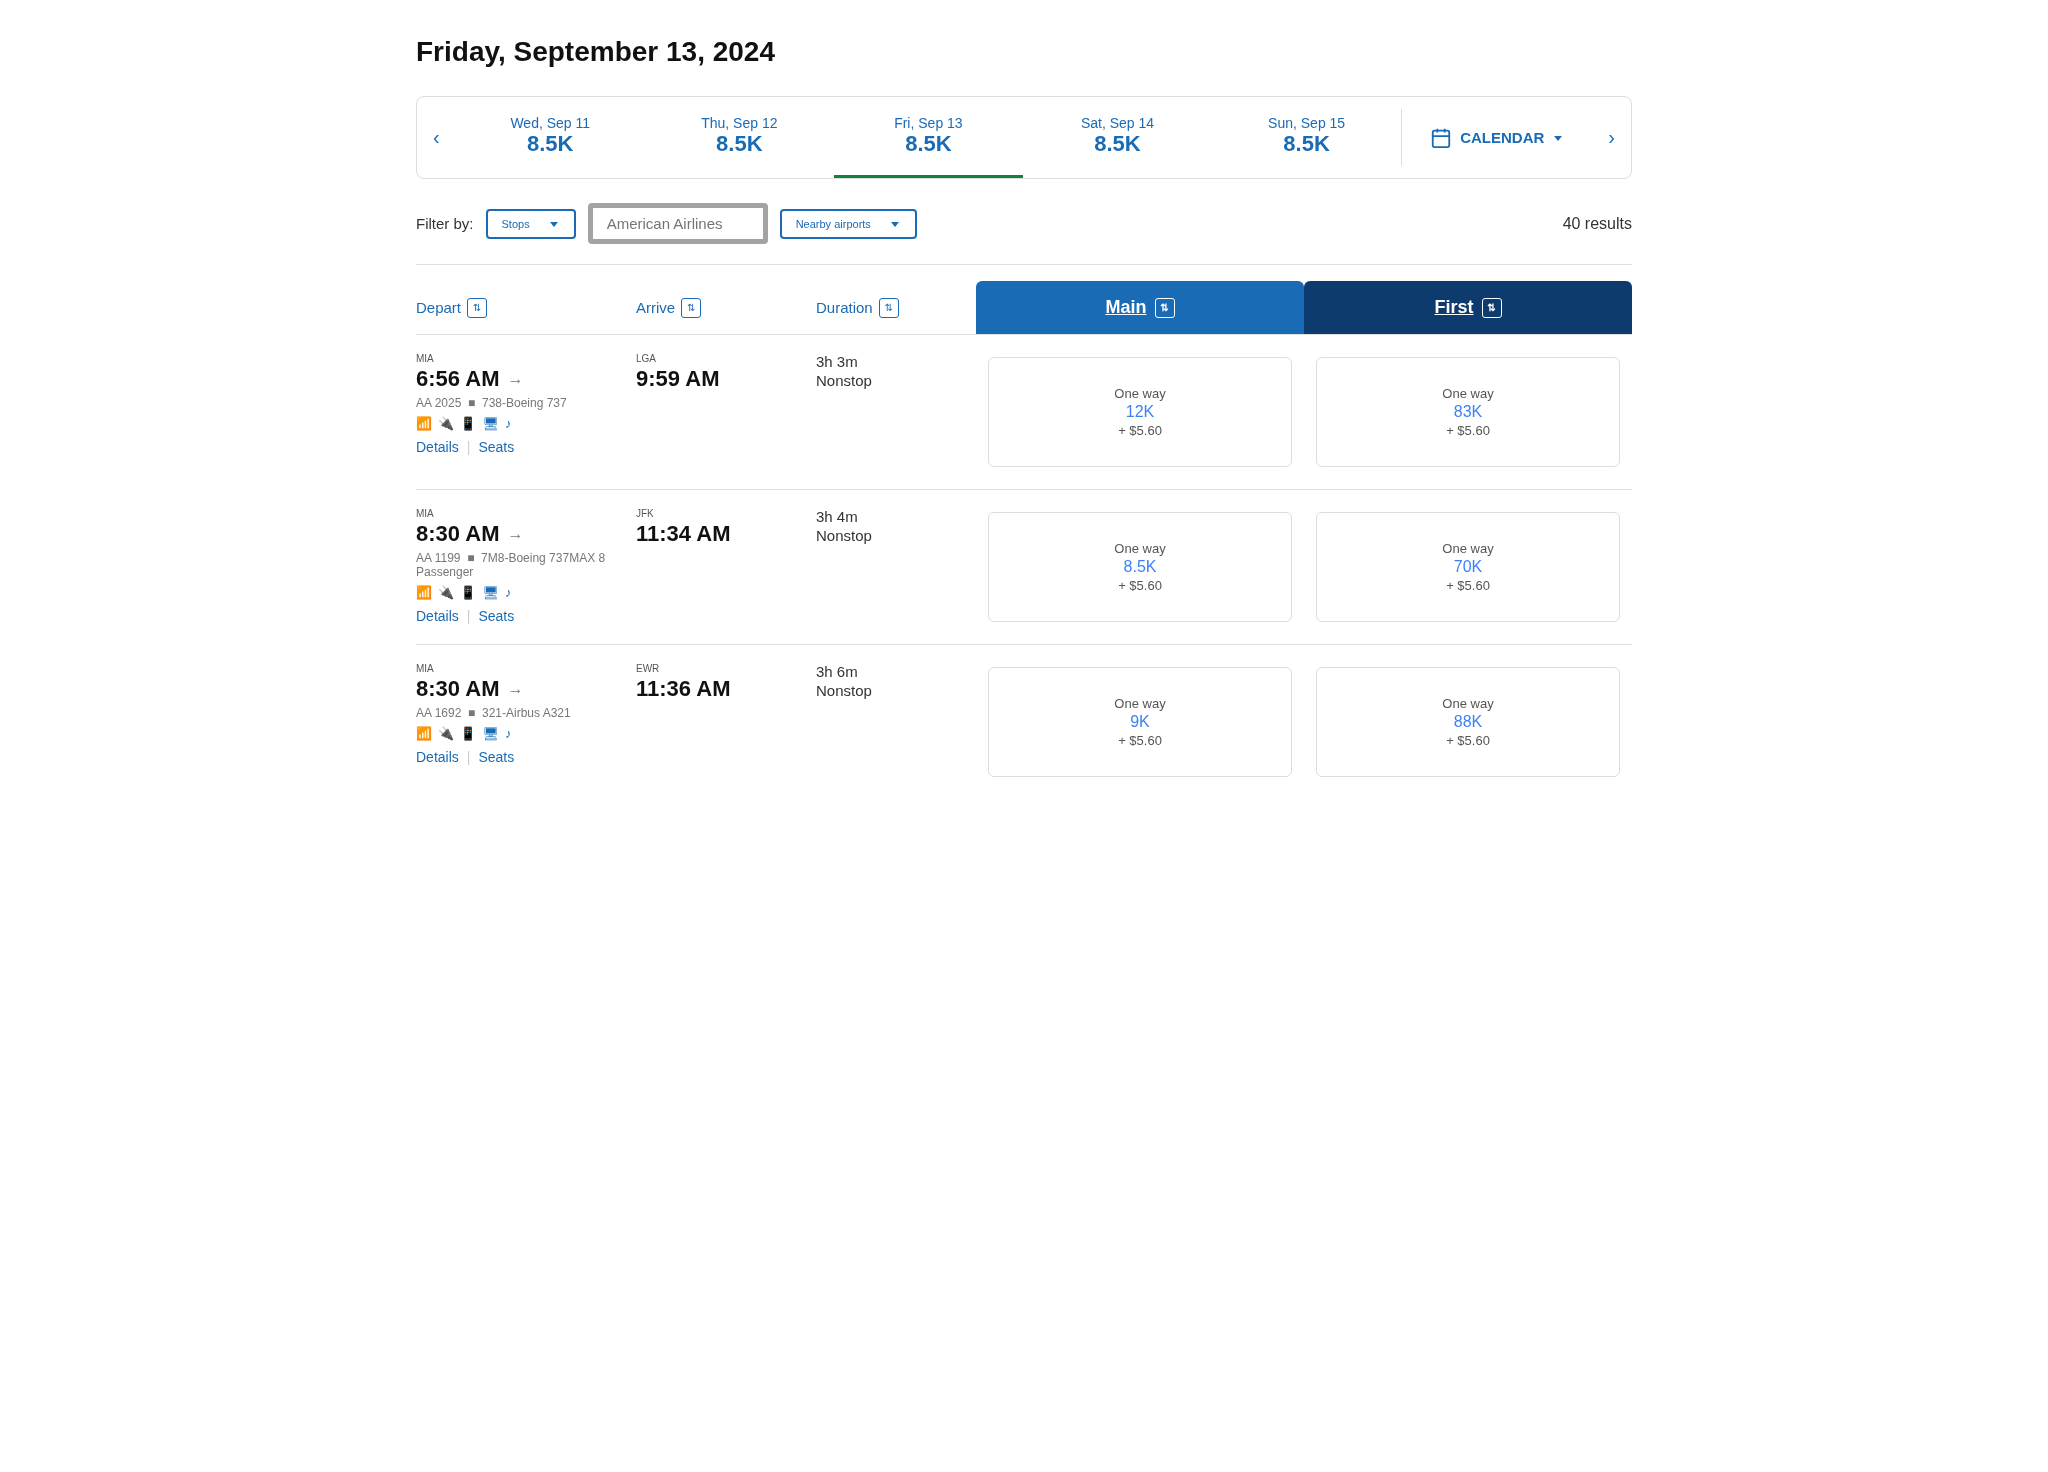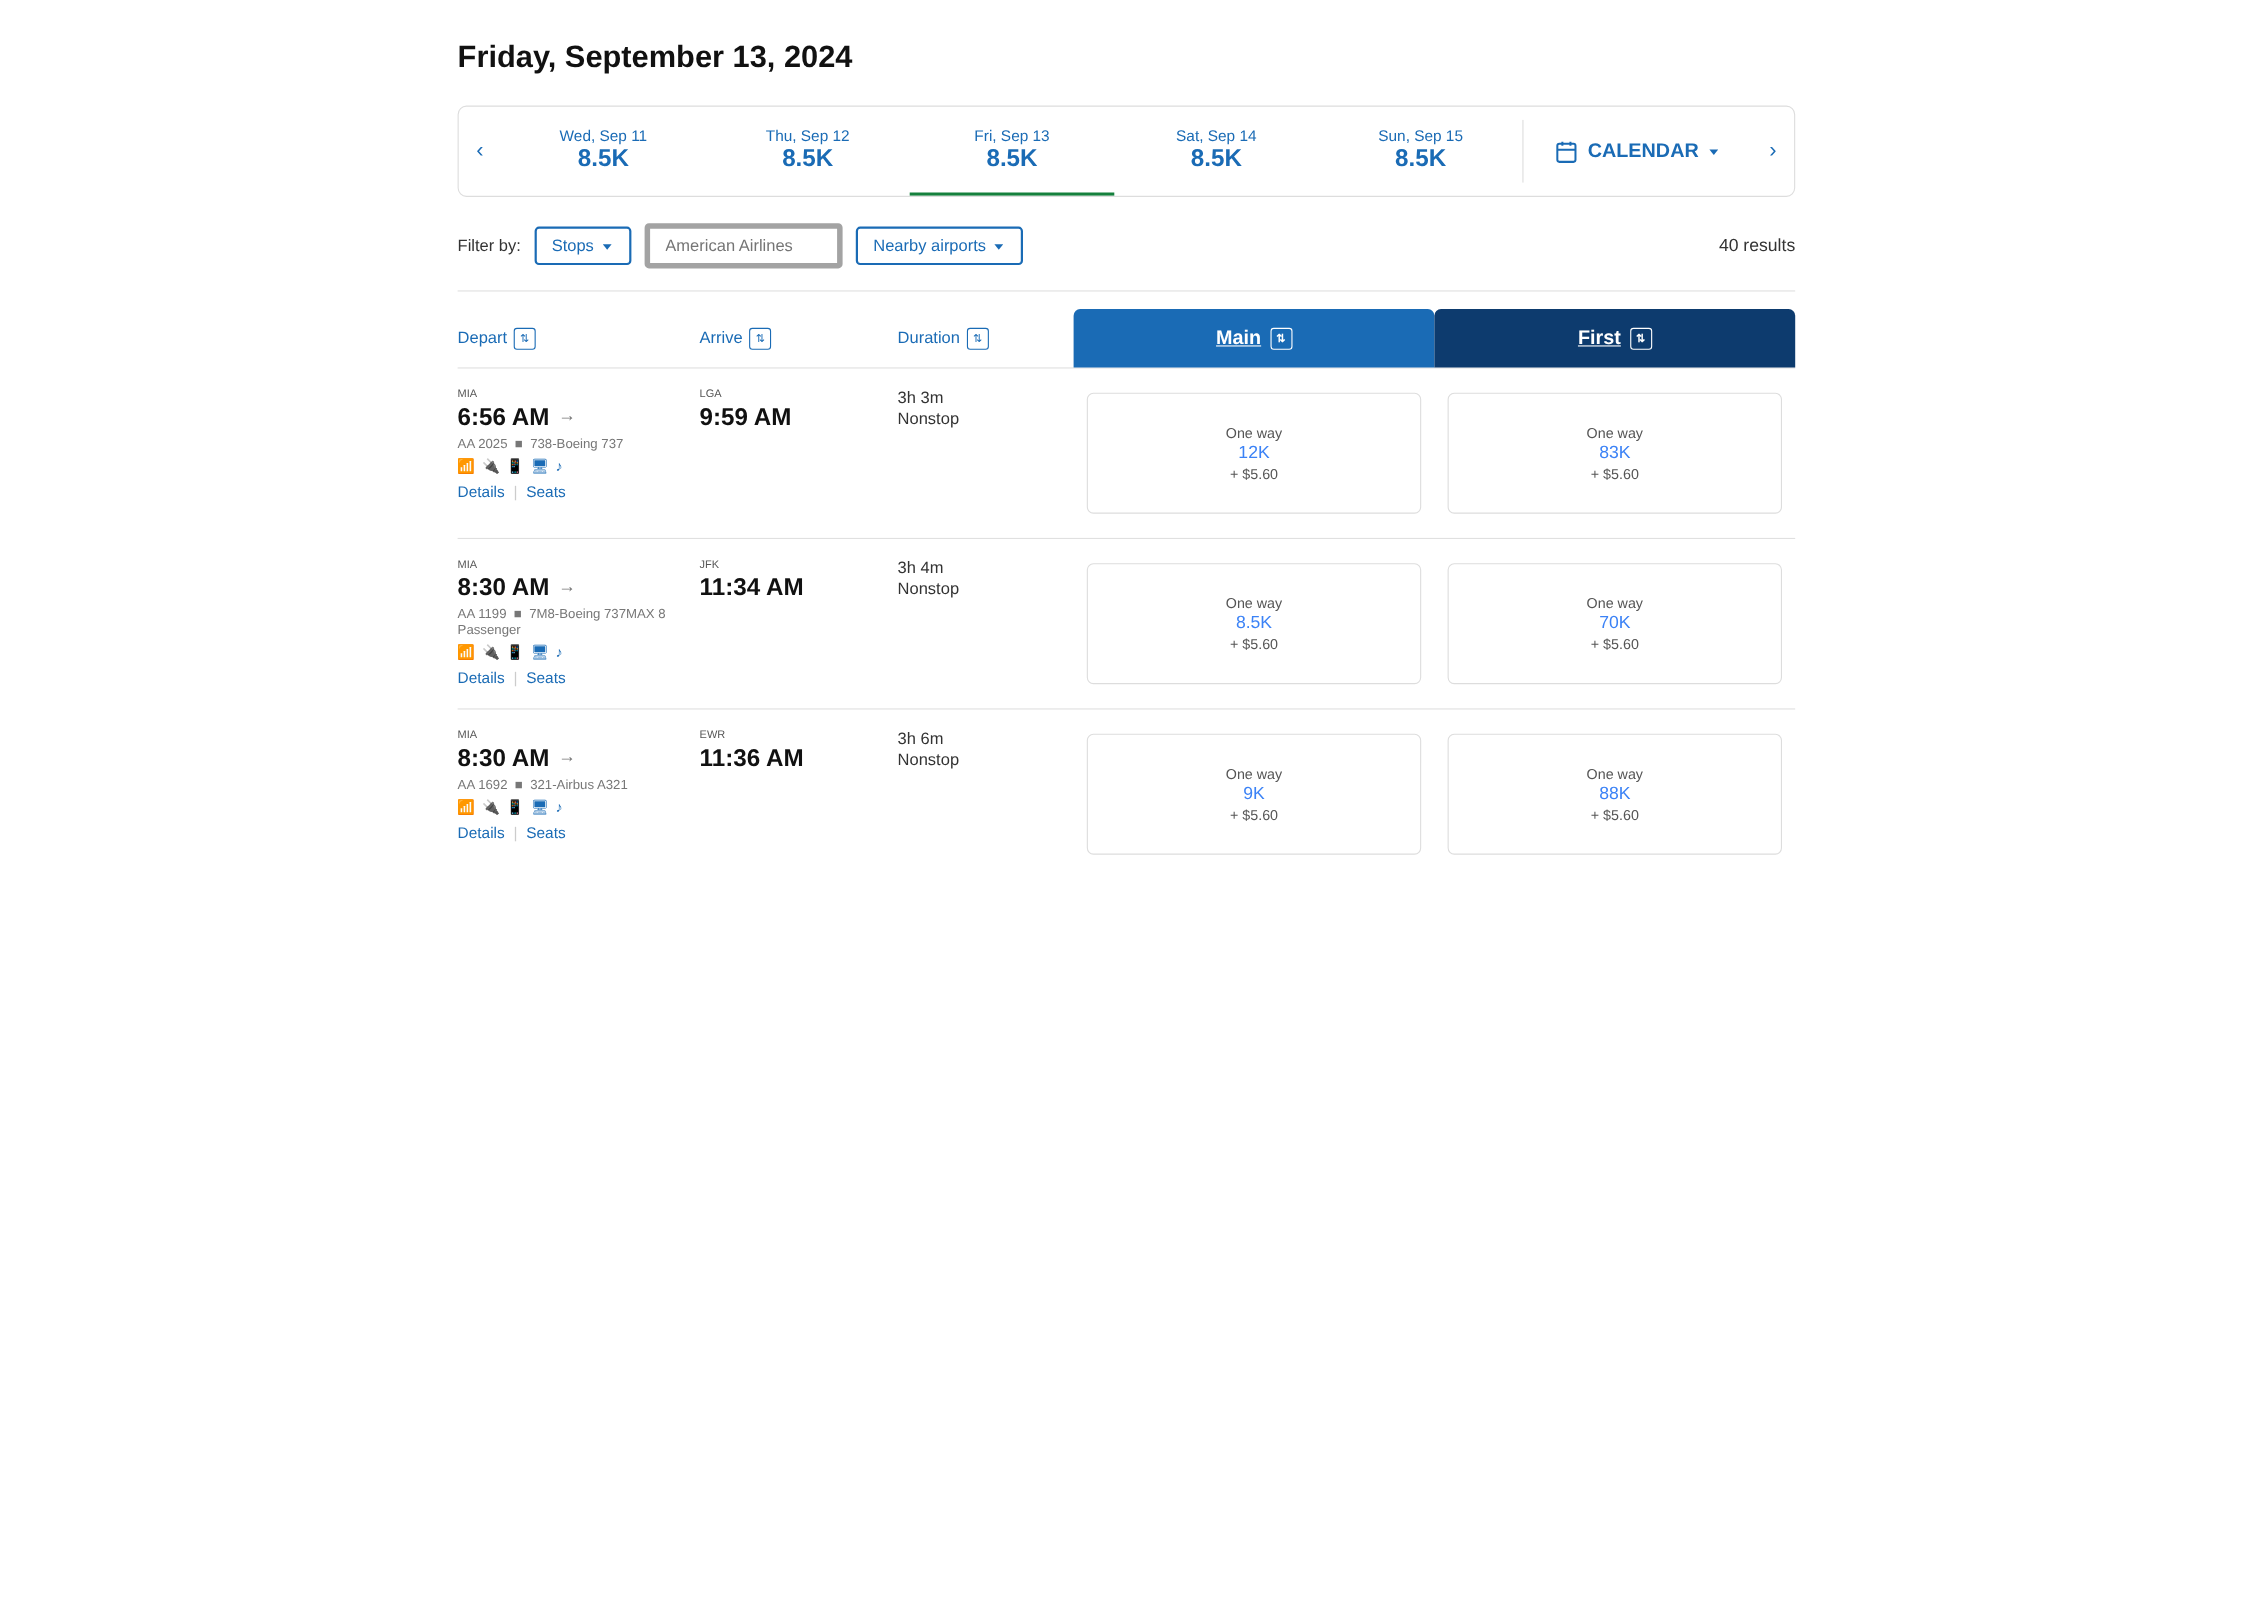--- a/index.html
+++ b/index.html
@@ -9,26 +9,26 @@
 
     
     .date-bar { display: flex; align-items: stretch; border: 1px solid #ddd; border-radius: 8px; margin-bottom: 24px; overflow: hidden; }
     .date-nav { display: flex; align-items: center; padding: 0 16px; cursor: pointer; color: #1a6bb5; font-size: 20px; }
     .date-items { display: flex; flex: 1; }
     .date-item { flex: 1; display: flex; flex-direction: column; align-items: center; justify-content: center; padding: 18px 12px; cursor: pointer; border-bottom: 3px solid transparent; }
     .date-item.active { border-bottom: 3px solid #15803d; }
     .date-item .date-label { font-size: 14px; color: #1a6bb5; }
     .date-item .date-points { font-size: 22px; font-weight: bold; color: #1a6bb5; }
     .date-separator { width: 1px; background: #ddd; margin: 12px 0; }
-    .calendar-btn { display: flex; align-items: center; gap: 8px; padding: 0 28px; color: #1a6bb5; font-weight: bold; font-size: 18px; cursor: pointer; white-space: nowrap; }
+    .calendar-btn { display: flex; align-items: center; gap: 8px; padding: 0 28px; color: #1a6bb5; font-weight: bold; font-size: 15px; cursor: pointer; white-space: nowrap; }
 
     
     .filter-bar { display: flex; align-items: center; gap: 12px; margin-bottom: 20px; }
     .filter-label { font-size: 15px; color: #333; }
-    .filter-btn { display: flex; align-items: center; gap: 6px; border: 2px solid #1a6bb5; border-radius: 4px; padding: 7px 14px; color: #1a6bb5; font-size: 15px; cursor: pointer; background: #fff; }
+    .filter-btn { display: flex; align-items: center; gap: 18px; border: 2px solid #1a6bb5; border-radius: 4px; padding: 7px 14px; color: #1a6bb5; font-size: 11px; cursor: pointer; background: #fff; }
     .filter-input { border: 5px solid #a3a3a3; border-radius: 4px; padding: 7px 14px; font-size: 15px; color: #aaa; width: 180px; outline: none; }
     .results-count { margin-left: auto; font-size: 16px; color: #333; }
 
     
     .divider { border: none; border-top: 1px solid #e0e0e0; margin-bottom: 16px; }
 
     
     .col-headers { display: flex; align-items: center; margin-bottom: 0; }
     .col-depart { width: 220px; }
     .col-arrive { width: 180px; }

